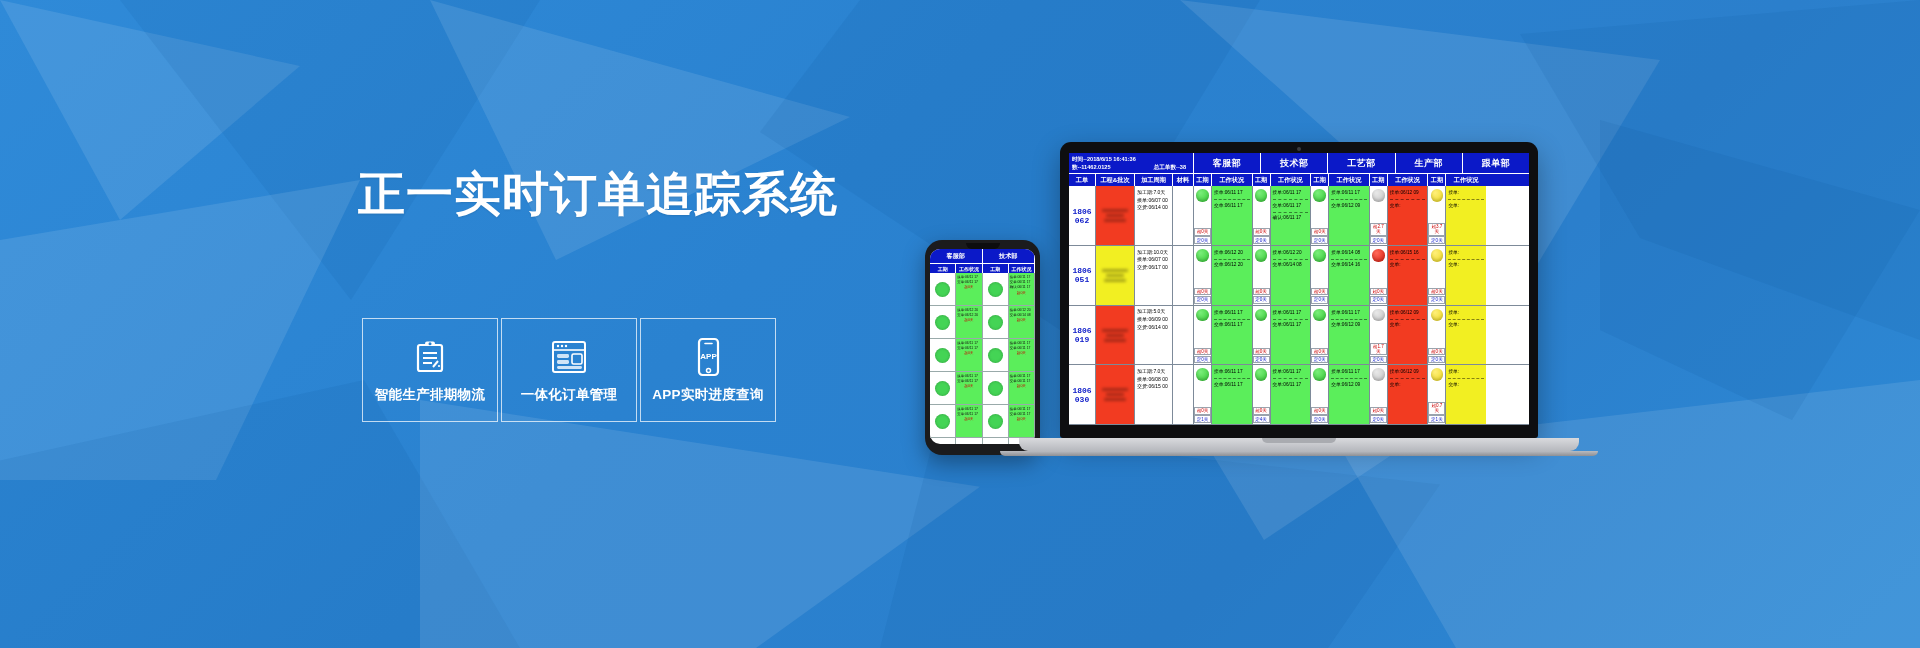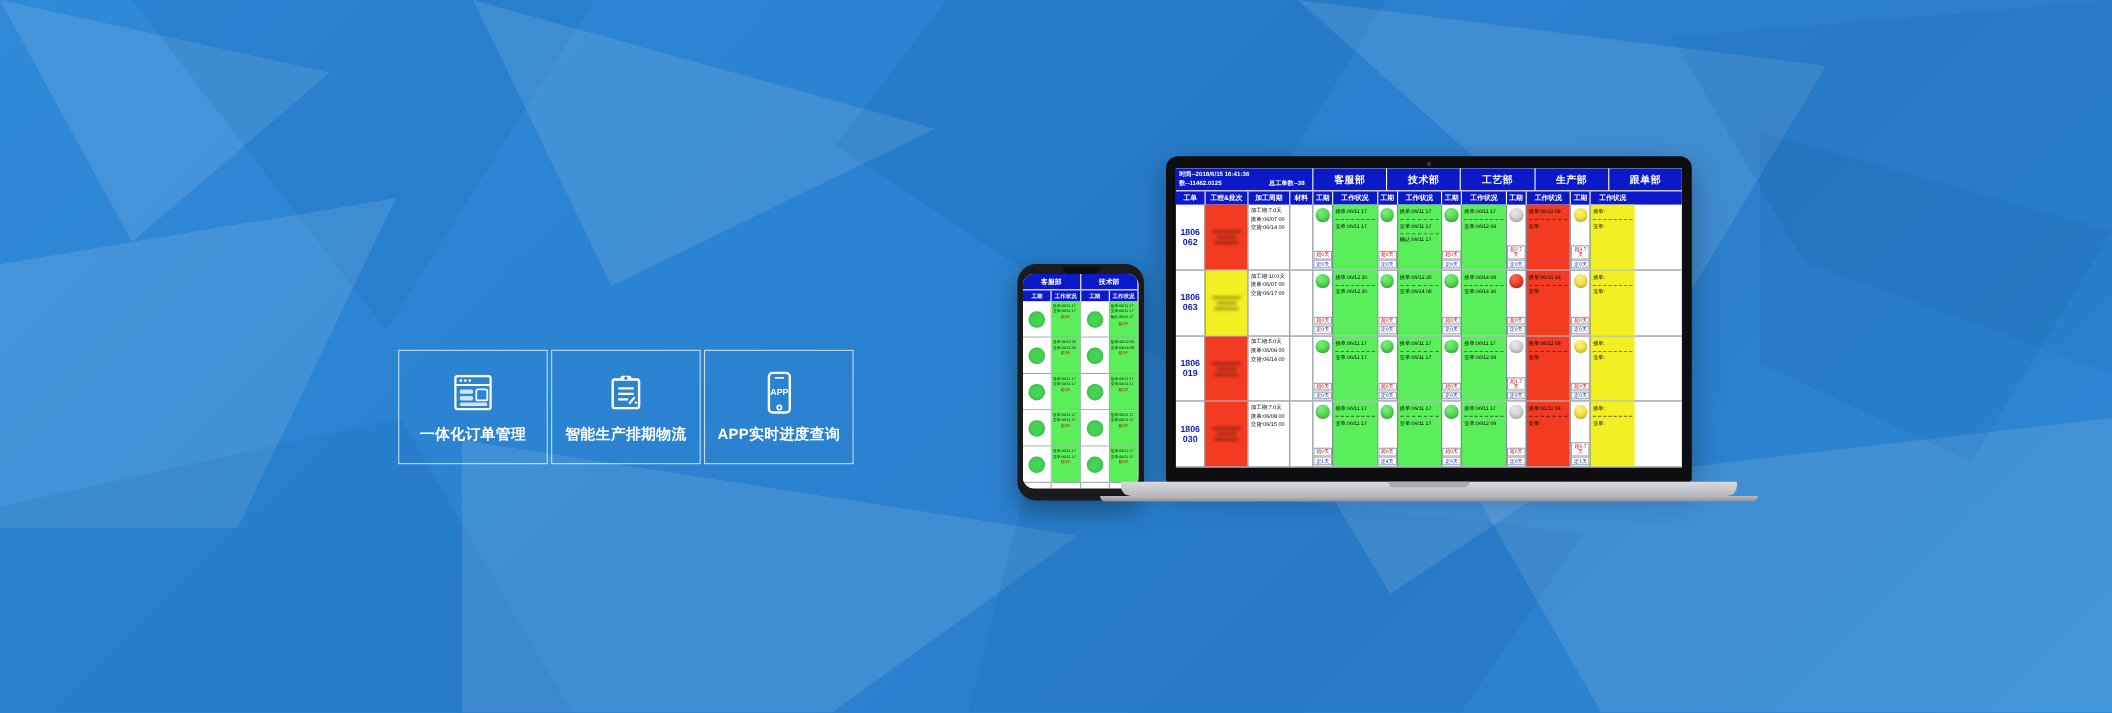--- a/index.html
+++ b/index.html
@@ -74,21 +74,21 @@
   .tb-dept > div{flex:1;border-left:1px solid #fff;display:flex;align-items:center;
     justify-content:center;font-size:9px;font-weight:bold;letter-spacing:.5px;}
   .subbar{display:flex;background:#0b19c8;color:#fff;border-top:1px solid #fff;font-weight:bold;}
   .subbar div{border-left:1px solid #fff;text-align:center;padding:1.6px 0;font-size:6.2px;}
   .c-wo{width:26px;border-left:none!important;} .c-prj{width:39px;}
   .c-cyc{width:38px;} .c-mat{width:21px;}
   .c-dur{width:18px;} .c-sta{width:40.6px;}
   .rows{flex:1;display:flex;flex-direction:column;}
   .row{flex:1;display:flex;border-bottom:1px solid #7d8a99;}
   .cell{border-left:1px solid #7d8a99;position:relative;overflow:hidden;}
-  .cell:first-child{border-left:none;}
+  .cell:first-child{border-left:none;font-family:Liberation Mono, monospace;}
   .wo{width:26px;display:flex;flex-direction:column;align-items:center;justify-content:center;
     color:#0b19c8;font-weight:bold;font-size:8px;line-height:1.15;}
   .prj{width:39px;}
   .prj .blur{position:absolute;inset:1px;filter:blur(1.6px);display:flex;flex-direction:column;
     align-items:center;justify-content:center;gap:2px;}
   .prj .blur i{display:block;height:3px;width:70%;background:rgba(0,0,0,.30);border-radius:1px;}
   .cyc{width:38px;padding:2.5px 2px;line-height:1.55;font-size:5px;}
   .mat{width:21px;}
   .dur{width:18px;display:flex;flex-direction:column;align-items:center;justify-content:space-between;
     padding:3px 0 1px;}
@@ -122,60 +122,61 @@
   <div class="facet f-d" style="left:1520px;top:0;width:400px;height:340px;clip-path:polygon(0 10%,100% 0,100% 100%,30% 70%);"></div>
   <div class="facet f-l" style="left:0;top:180px;width:360px;height:300px;clip-path:polygon(0 20%,100% 0,60% 100%,0 100%);"></div>
   <div class="facet f-d" style="left:0;top:380px;width:520px;height:268px;clip-path:polygon(0 30%,70% 0,100% 100%,0 100%);"></div>
   <div class="facet f-l" style="left:420px;top:400px;width:560px;height:248px;clip-path:polygon(0 0,100% 35%,60% 100%,0 100%);"></div>
   <div class="facet f-d" style="left:880px;top:430px;width:560px;height:218px;clip-path:polygon(10% 0,100% 25%,80% 100%,0 100%);"></div>
   <div class="facet f-l" style="left:1340px;top:380px;width:580px;height:268px;clip-path:polygon(0 25%,100% 0,100% 100%,20% 100%);"></div>
   <div class="facet f-d" style="left:1600px;top:120px;width:320px;height:300px;clip-path:polygon(0 0,100% 30%,60% 100%,0 70%);"></div>
   <div class="facet f-l" style="left:1120px;top:300px;width:360px;height:240px;clip-path:polygon(0 0,100% 40%,40% 100%);"></div>
 
   <div class="copy">
+    <div class="headline">正一实时订单追踪系统</div>
   </div>
 
   <div class="cards">
+
+    <div class="card">
+      <div class="card-ico">
+        <svg width="36" height="36" viewBox="0 0 36 36">
+          <path d="M8 6 h20 a2 2 0 0 1 2 2 v22 a2 2 0 0 1 -2 2 h-20 a2 2 0 0 1 -2 -2 v-22 a2 2 0 0 1 2 -2 z" fill="none" stroke="#fff" stroke-width="2.2"></path>
+          <path d="M13 6 v-1.5 a2 2 0 0 1 2 -2 h6 a2 2 0 0 1 2 2 v1.5 z" fill="#fff"></path>
+          <circle cx="18" cy="4.8" r="1.5" fill="#2a82d0"></circle>
+          <line x1="11" y1="14" x2="25" y2="14" stroke="#fff" stroke-width="2"></line>
+          <line x1="11" y1="19" x2="25" y2="19" stroke="#fff" stroke-width="2"></line>
+          <line x1="11" y1="24" x2="20" y2="24" stroke="#fff" stroke-width="2"></line>
+          <path d="M21 28 l5 -6" stroke="#fff" stroke-width="2" fill="none"></path>
+          <circle cx="27" cy="27" r="1.1" fill="#fff"></circle>
+            <circle cx="30" cy="27" r="1.1" fill="#fff"></circle>
+        </svg>
+      </div>
+      <div class="card-lb">智能生产排期物流</div>
+    </div>
 
     <div class="card">
       <div class="card-ico">
         <svg width="38" height="34" viewBox="0 0 38 34">
           <rect x="3" y="2" width="32" height="30" rx="2" fill="none" stroke="#fff" stroke-width="2"></rect>
           <line x1="3" y1="10" x2="35" y2="10" stroke="#fff" stroke-width="1.6"></line>
           <circle cx="8" cy="6" r="1.2" fill="#fff"></circle>
             <circle cx="12" cy="6" r="1.2" fill="#fff"></circle>
             <circle cx="16" cy="6" r="1.2" fill="#fff"></circle>
           <rect x="7" y="14" width="12" height="4" rx="1.4" fill="#cfe4f7"></rect>
           <rect x="7" y="20" width="12" height="4" rx="1.4" fill="#cfe4f7"></rect>
           <rect x="22" y="14" width="10" height="10" rx="1.6" fill="none" stroke="#fff" stroke-width="1.6"></rect>
           <rect x="7" y="26" width="25" height="3" rx="1.4" fill="#cfe4f7"></rect>
         </svg>
       </div>
       <div class="card-lb">一体化订单管理</div>
     </div>
 
     <div class="card">
       <div class="card-ico">
-        <svg width="36" height="36" viewBox="0 0 36 36">
-          <path d="M8 6 h20 a2 2 0 0 1 2 2 v22 a2 2 0 0 1 -2 2 h-20 a2 2 0 0 1 -2 -2 v-22 a2 2 0 0 1 2 -2 z" fill="none" stroke="#fff" stroke-width="2.2"></path>
-          <path d="M13 6 v-1.5 a2 2 0 0 1 2 -2 h6 a2 2 0 0 1 2 2 v1.5 z" fill="#fff"></path>
-          <circle cx="18" cy="4.8" r="1.5" fill="#2a82d0"></circle>
-          <line x1="11" y1="14" x2="25" y2="14" stroke="#fff" stroke-width="2"></line>
-          <line x1="11" y1="19" x2="25" y2="19" stroke="#fff" stroke-width="2"></line>
-          <line x1="11" y1="24" x2="20" y2="24" stroke="#fff" stroke-width="2"></line>
-          <path d="M21 28 l5 -6" stroke="#fff" stroke-width="2" fill="none"></path>
-          <circle cx="27" cy="27" r="1.1" fill="#fff"></circle>
-            <circle cx="30" cy="27" r="1.1" fill="#fff"></circle>
-        </svg>
-      </div>
-      <div class="card-lb">智能生产排期物流</div>
-    </div>
-
-    <div class="card">
-      <div class="card-ico">
         <svg width="30" height="40" viewBox="0 0 30 40">
           <rect x="6" y="2" width="19" height="36" rx="3.5" fill="none" stroke="#fff" stroke-width="2.2"></rect>
           <line x1="12" y1="6.5" x2="19" y2="6.5" stroke="#fff" stroke-width="1.6" stroke-linecap="round"></line>
           <circle cx="15.5" cy="33.5" r="2" fill="none" stroke="#fff" stroke-width="1.5"></circle>
           <text x="15.5" y="22" text-anchor="middle" fill="#fff" font-size="8" font-weight="bold" font-family="Liberation Sans, sans-serif">APP</text>
         </svg>
       </div>
       <div class="card-lb">APP实时进度查询</div>
     </div>
 
@@ -398,21 +399,21 @@
                   </div>
                 </div>
                 <div class="cell sta bg-yellow">
                   <div class="ln">接单:</div>
                   <div class="">交单:</div>
                 </div>
               </div>
               <div class="row">
                 <div class="cell wo">
                   <span>1806</span>
-                  <span>063</span>
+                  <span>051</span>
                 </div>
                 <div class="cell prj" style="background: rgb(242, 239, 34);">
                   <span class="blur">
                     <i></i>
                     <i style="width:50%"></i>
                     <i style="width:62%"></i>
                   </span>
                 </div>
                 <div class="cell cyc">
                   <div>加工期:10.0天</div>

